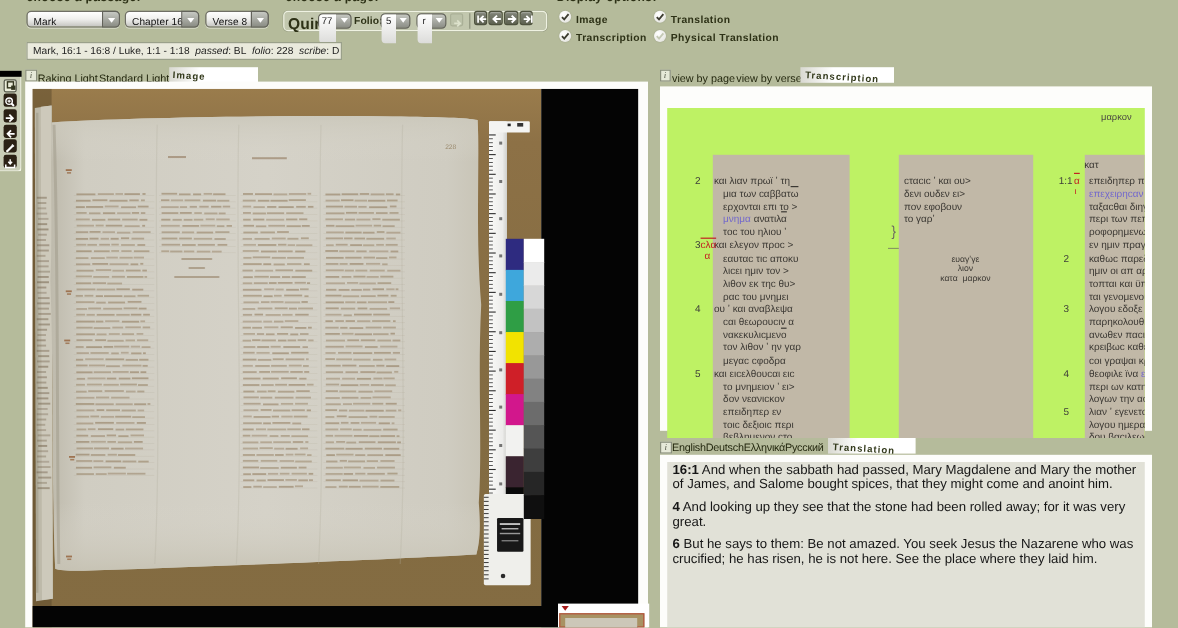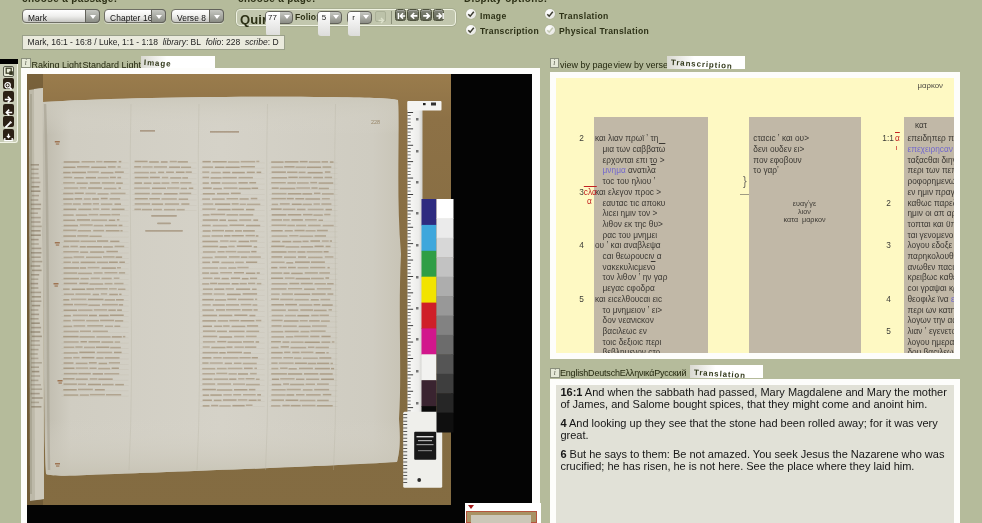--- a/index.html
+++ b/index.html
@@ -108,21 +108,21 @@
       <path d="M2.3,5.2 L4.2,7.2 L7.8,2.8" stroke="#3c3c30" stroke-width="1.5" fill="none"></path>
     </svg>
   </div>
 <div class="lbl" style="left:480px;top:26px">Transcription</div>
 <div class="cb" style="left:545px;top:24.5px">
     <svg width="10" height="10">
       <path d="M2.3,5.2 L4.2,7.2 L7.8,2.8" stroke="#c4c9b4" stroke-width="1.5" fill="none"></path>
     </svg>
   </div>
 <div class="lbl" style="left:559px;top:26px">Physical Translation</div>
-<div class="ab" style="left:21.6px;top:35.4px;width:263px;height:14.5px;background:#eaeadd;border:1px solid #9aa08a;font-size:8.5px;letter-spacing:0;color:#1d1d1d;line-height:13px;padding-left:5px;white-space:nowrap">Mark, 16:1 - 16:8 / Luke, 1:1 - 1:18&nbsp; <i>library</i>: BL&nbsp; <i>folio</i>: 228&nbsp; <i>scribe</i>: D</div>
+<div class="ab" style="left:21.6px;top:35.4px;width:263px;height:14.5px;background:#eaeadd;border:1px solid #9aa08a;font-size:8.5px;letter-spacing:0;color:#1d1d1d;line-height:13px;padding-left:5px;white-space:nowrap">Mark, 16:1 - 16:8 / Luke, 1:1 - 1:18&nbsp; <i>passed</i>: BL&nbsp; <i>folio</i>: 228&nbsp; <i>scribe</i>: D</div>
 <div class="ii" style="left:21px;top:58px">i</div>
 <div class="hdr" style="left:31.5px;top:59.5px">Raking Light<span style="margin-left:1px">Standard Light</span></div>
 <div class="tab" style="left:140.5px;top:56px;width:74px">
     <span style="left:3px;top:1.5px">Image</span>
   </div>
 <div class="ab" style="left:20.5px;top:68px;width:519px;height:455px;background:#fdfdfb">
     <svg width="505" height="449" viewBox="0 0 505 449" style="position:absolute;left:6.3px;top:6.3px">
       <defs>
         <linearGradient id="tbl" x1="0" y1="0" x2="0" y2="1">
           <stop offset="0" stop-color="#9a7c4c"></stop>
@@ -1314,21 +1314,21 @@
 <div class="tbi" style="top:129.3px"><svg width="11" height="11">
       <path d="M5.5,1.8 V5.2 M3.9,3.8 L5.5,5.6 7.1,3.8" stroke="#fff" stroke-width="1.2" fill="none"></path>
       <path d="M1.8,6 v2.6 h7.4 V6" stroke="#fff" stroke-width="1.3" fill="none"></path>
     </svg></div>
 <div class="ii" style="left:549.5px;top:58px">i</div>
 <div class="hdr" style="left:560px;top:59.5px">view by page<span style="margin-left:1px">view by verse</span></div>
 <div class="tab" style="left:667px;top:56px;width:78px">
     <span style="left:4px;top:1.5px">Transcription</span>
   </div>
 <div class="ab" style="left:550px;top:72px;width:410px;height:287px;background:#fdfdfb">
-    <div class="ab" style="left:6px;top:6px;width:398px;height:275px;background:#fef9c3;overflow:hidden">
+    <div class="ab" style="left:6px;top:18px;width:398px;height:275px;background:#bef264;overflow:hidden">
       <div class="gl" style="right:11px;top:3px;color:#4c4a42;font-size:7.8px">μαρκον</div>
       <div class="ab" style="left:37.5px;top:39px;width:114.5px;height:236px;background:#c1b8a7"></div>
       <div class="ab" style="left:193px;top:39px;width:111.5px;height:236px;background:#c1b8a7"></div>
       <div class="ab" style="left:347.5px;top:39px;width:50.5px;height:236px;background:#c1b8a7"></div>
       <div class="gl" style="left:39px;top:55.3px">και λιαν πρωϊ ʼ τη</div>
       <div class="gl" style="left:46.6px;top:66.0px">μια των cαββατ<span class="ov">ω</span></div>
       <div class="gl" style="left:46.6px;top:76.7px">ερχονται επι το &gt;</div>
       <div class="gl" style="left:46.6px;top:87.4px"><span class="blu">μνημα</span> ανατιλ<span class="ov">α</span></div>
       <div class="gl" style="left:46.6px;top:98.1px">τοc του ηλιου ʼ</div>
       <div class="gl" style="left:39px;top:108.8px">και ελεγον προc &gt;</div>
@@ -1337,38 +1337,38 @@
       <div class="gl" style="left:46.6px;top:140.9px">λιθον εκ τηc θυ&gt;</div>
       <div class="gl" style="left:46.6px;top:151.6px">ραc του μνημει</div>
       <div class="gl" style="left:39px;top:162.3px">ου ʼ και αναβλεψα</div>
       <div class="gl" style="left:46.6px;top:173.0px">cαι θεωρουcιν α</div>
       <div class="gl" style="left:46.6px;top:183.7px">νακεκυλιcμεν<span class="ov">ο</span></div>
       <div class="gl" style="left:46.6px;top:194.4px">τον λιθον ʼ ην γαρ</div>
       <div class="gl" style="left:46.6px;top:205.1px">μεγαc cφοδρα</div>
       <div class="gl" style="left:39px;top:215.8px">και ειcελθουcαι ειc</div>
       <div class="gl" style="left:46.6px;top:226.5px">το μνημειον ʼ ει&gt;</div>
       <div class="gl" style="left:46.6px;top:237.2px">δον νεανιcκον</div>
-      <div class="gl" style="left:46.6px;top:247.9px">βαcιλεωc εν</div>
+      <div class="gl" style="left:46.6px;top:247.9px">επειδηπερ εν</div>
       <div class="gl" style="left:46.6px;top:258.6px">τοιc δεξιοιc περι</div>
       <div class="gl" style="left:46.6px;top:269.3px">βεβλημενον cτο</div>
       <div class="gn" style="left:23.2px;top:55.3px">2</div>
       <div class="gn" style="left:23.2px;top:108.8px">3<span class="red ov">cλα</span></div>
       <div class="gn red" style="left:31px;top:118.4px">α</div>
       <div class="gn" style="left:23.2px;top:162.3px">4</div>
       <div class="gn" style="left:23.2px;top:215.8px">5</div>
       <div class="ab" style="left:187px;top:97.0px;font-size:11px;color:#6b675f;transform:scaleY(1.1)">}</div>
       <div class="ab" style="left:184px;top:111px;font-size:9px;color:#6b675f">—</div>
       <div class="gl" style="left:197.3px;top:55.3px">cταcιc ʼ και ου&gt;</div>
       <div class="gl" style="left:197.3px;top:66.0px">δενι ουδεν ει&gt;</div>
       <div class="gl" style="left:197.3px;top:76.7px">πον εφοβουν</div>
       <div class="gl" style="left:197.3px;top:87.4px">το γαρʼ</div>
       <div class="gl" style="left:193px;top:120.5px;width:111px;text-align:center;font-size:7.2px">ευαγʼγε</div>
       <div class="gl" style="left:193px;top:128.8px;width:111px;text-align:center;font-size:7.2px">λιον</div>
       <div class="gl" style="left:193px;top:137.1px;width:111px;text-align:center;font-size:7.2px">κατα&nbsp; μαρκον</div>
-      <div class="gl" style="left:347.5px;top:42px;width:35px;text-align:center">κατ</div>
+      <div class="gl" style="left:347.5px;top:42px;width:35px;text-align:left">κατ</div>
       <div class="gl" style="left:351.5px;top:55.3px">επειδηπερ πολλοι</div>
       <div class="gl" style="left:351.5px;top:66.0px"><span class="blu">επεχειρηcαν</span></div>
       <div class="gl" style="left:351.5px;top:76.7px">ταξαcθαι διηγ</div>
       <div class="gl" style="left:351.5px;top:87.4px">περι των πεπλ</div>
       <div class="gl" style="left:351.5px;top:98.1px">ροφορημενω</div>
       <div class="gl" style="left:351.5px;top:108.8px">εν ημιν πραγμ</div>
       <div class="gl" style="left:351.5px;top:119.5px">καθωc παρεδο</div>
       <div class="gl" style="left:351.5px;top:130.2px">ημιν οι απ αρχ</div>
       <div class="gl" style="left:351.5px;top:140.9px">τοπται και ϋπη</div>
       <div class="gl" style="left:351.5px;top:151.6px">ται γενομενοι</div>

